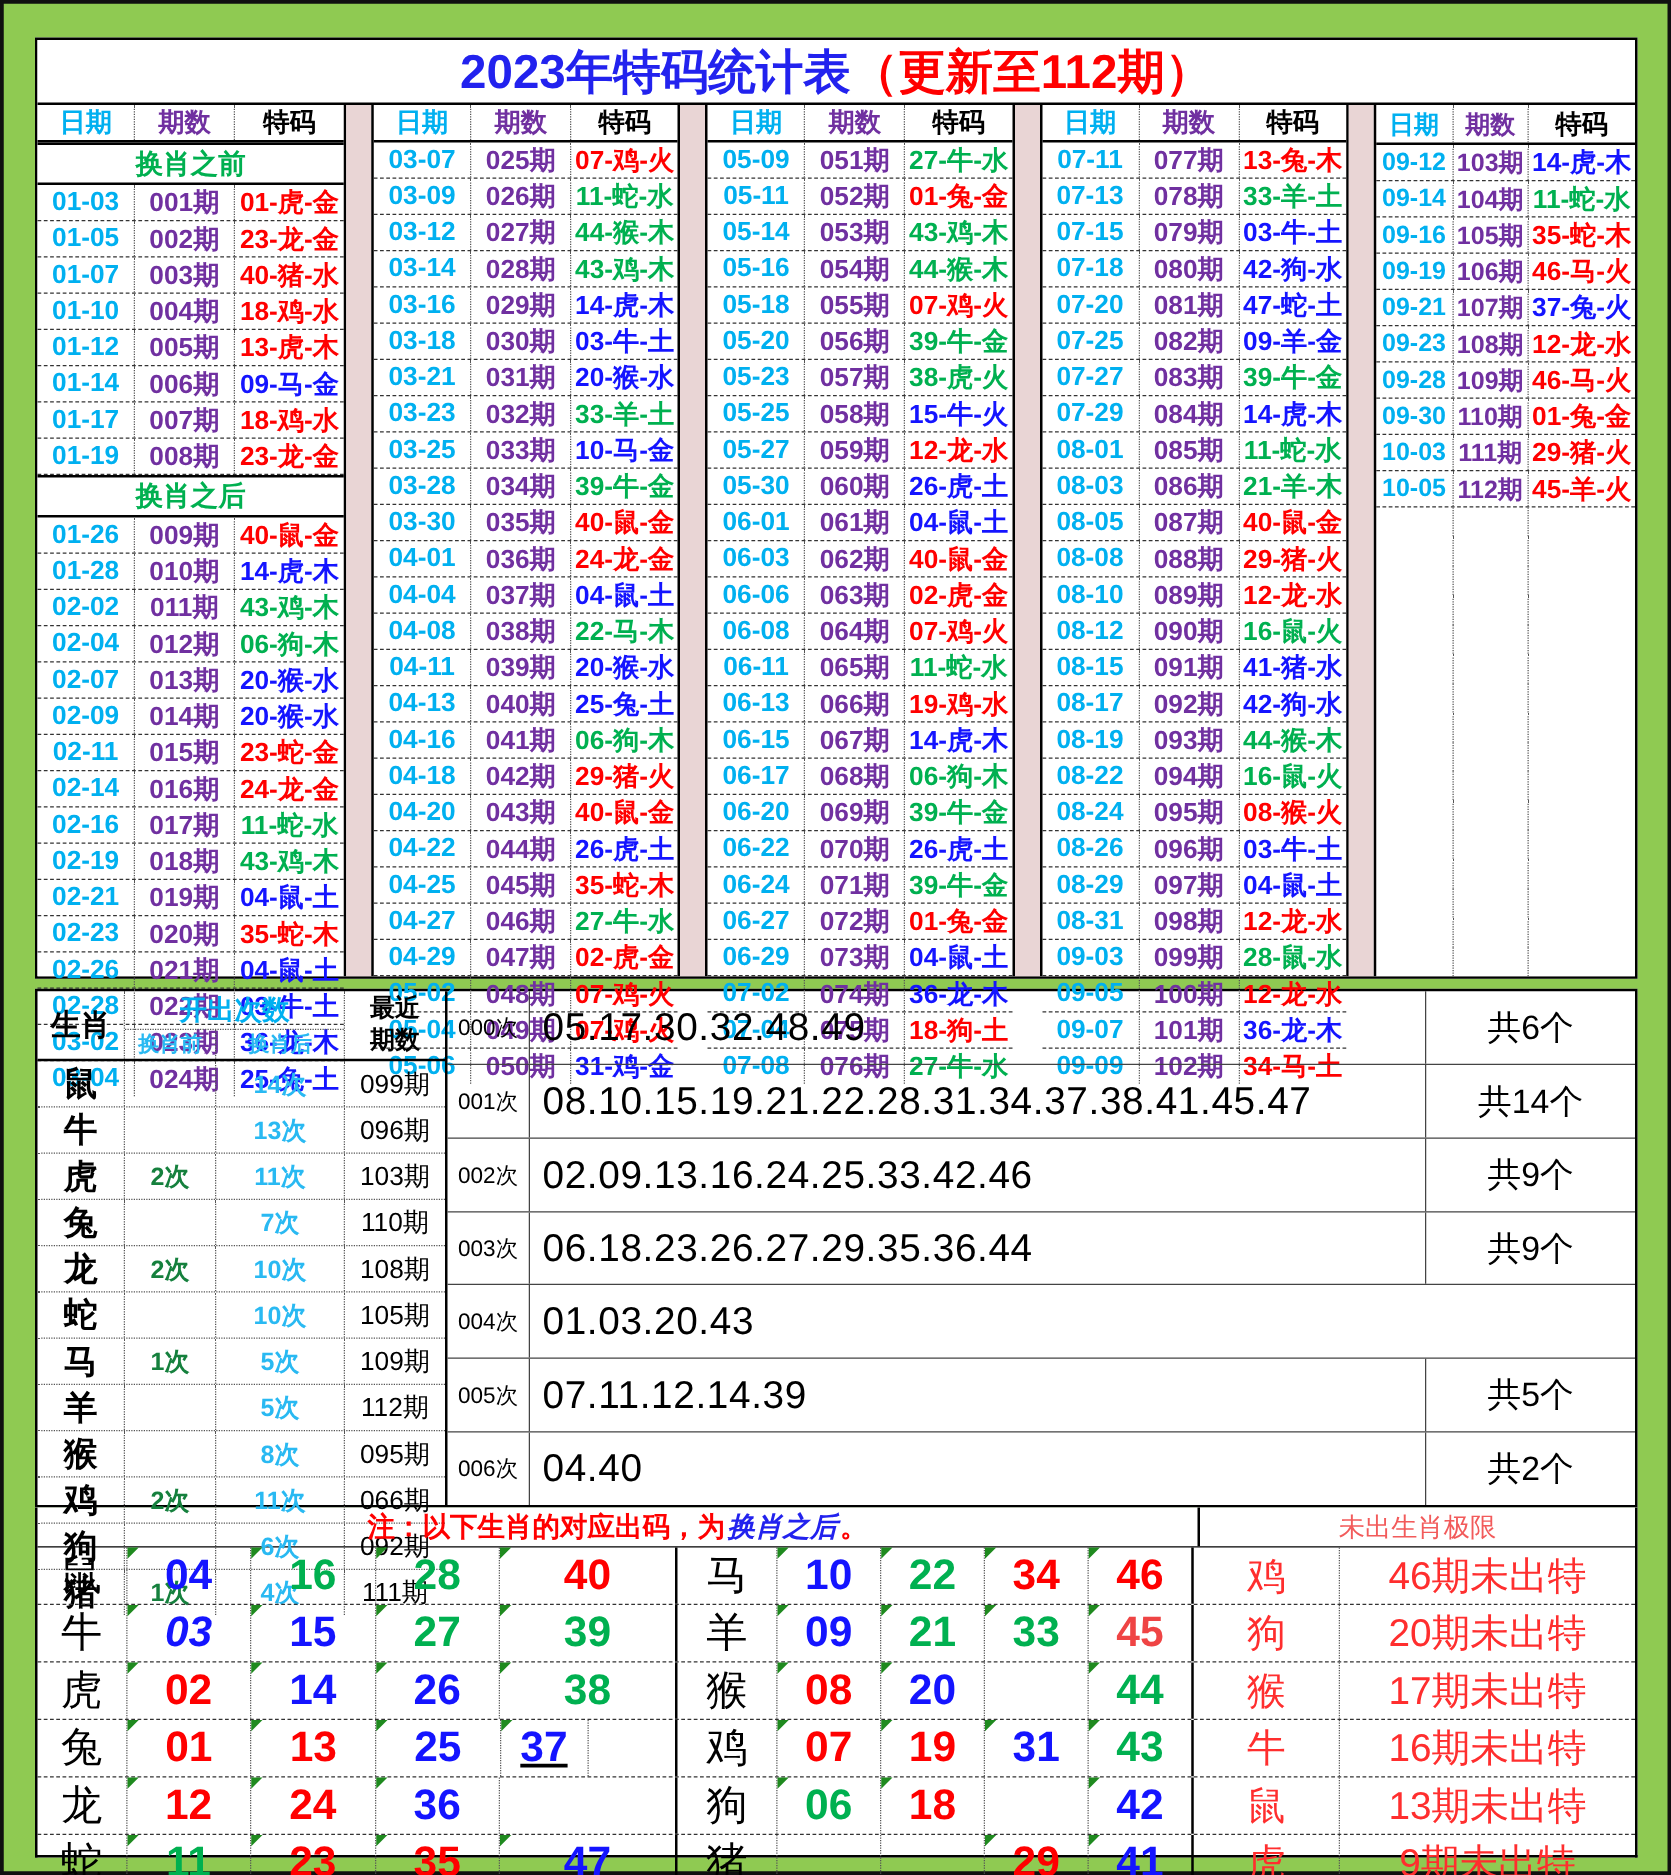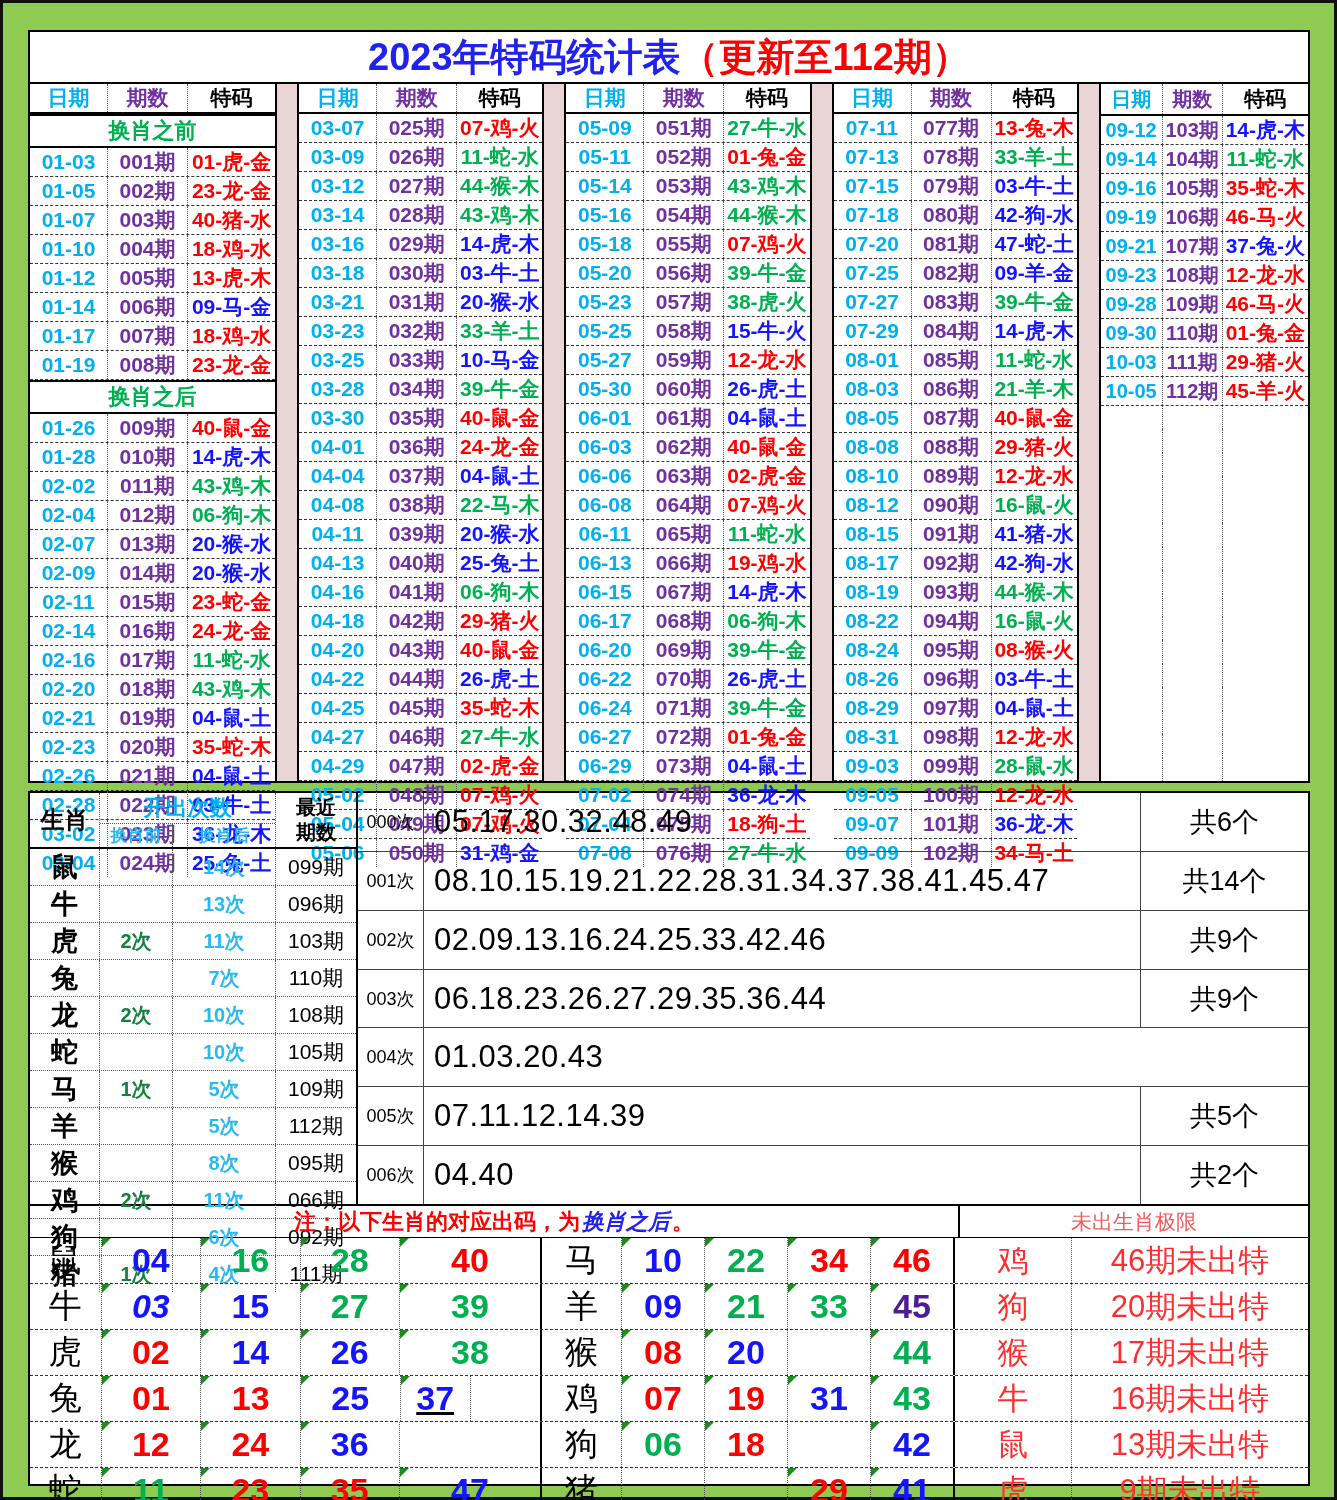--- a/index.html
+++ b/index.html
@@ -181,21 +181,21 @@
               <div class="cell c-date">02-14</div>
               <div class="cell c-period">016期</div>
               <div class="cell c-code" style="color: rgb(255, 0, 0);">24-龙-金</div>
             </div>
             <div class="prow">
               <div class="cell c-date">02-16</div>
               <div class="cell c-period">017期</div>
               <div class="cell c-code" style="color: rgb(0, 176, 80);">11-蛇-水</div>
             </div>
             <div class="prow">
-              <div class="cell c-date">02-20</div>
+              <div class="cell c-date">02-19</div>
               <div class="cell c-period">018期</div>
               <div class="cell c-code" style="color: rgb(0, 176, 80);">43-鸡-木</div>
             </div>
             <div class="prow">
               <div class="cell c-date">02-21</div>
               <div class="cell c-period">019期</div>
               <div class="cell c-code" style="color: rgb(20, 20, 255);">04-鼠-土</div>
             </div>
             <div class="prow">
               <div class="cell c-date">02-23</div>
@@ -952,21 +952,21 @@
             <div class="bnum tri" style="color: rgb(20, 20, 255); font-style: italic;">03</div>
             <div class="bnum tri" style="color: rgb(20, 20, 255);">15</div>
             <div class="bnum tri" style="color: rgb(0, 176, 80);">27</div>
             <div class="bnum wide tri" style="color: rgb(0, 176, 80);">39</div>
           </div>
           <div class="bt-mid">
             <div class="bz">羊</div>
             <div class="bnum tri" style="color: rgb(20, 20, 255);">09</div>
             <div class="bnum tri" style="color: rgb(0, 176, 80);">21</div>
             <div class="bnum tri" style="color: rgb(0, 176, 80);">33</div>
-            <div class="bnum tri" style="color: #4c1d95;">45</div>
+            <div class="bnum tri" style="color: #ef4444;">45</div>
           </div>
           <div class="bt-right">
             <div class="lz">狗</div>
             <div class="ltext">20期未出特</div>
           </div>
         </div>
         <div class="btrow">
           <div class="bt-left">
             <div class="bz">虎</div>
             <div class="bnum tri" style="color: rgb(255, 0, 0);">02</div>

